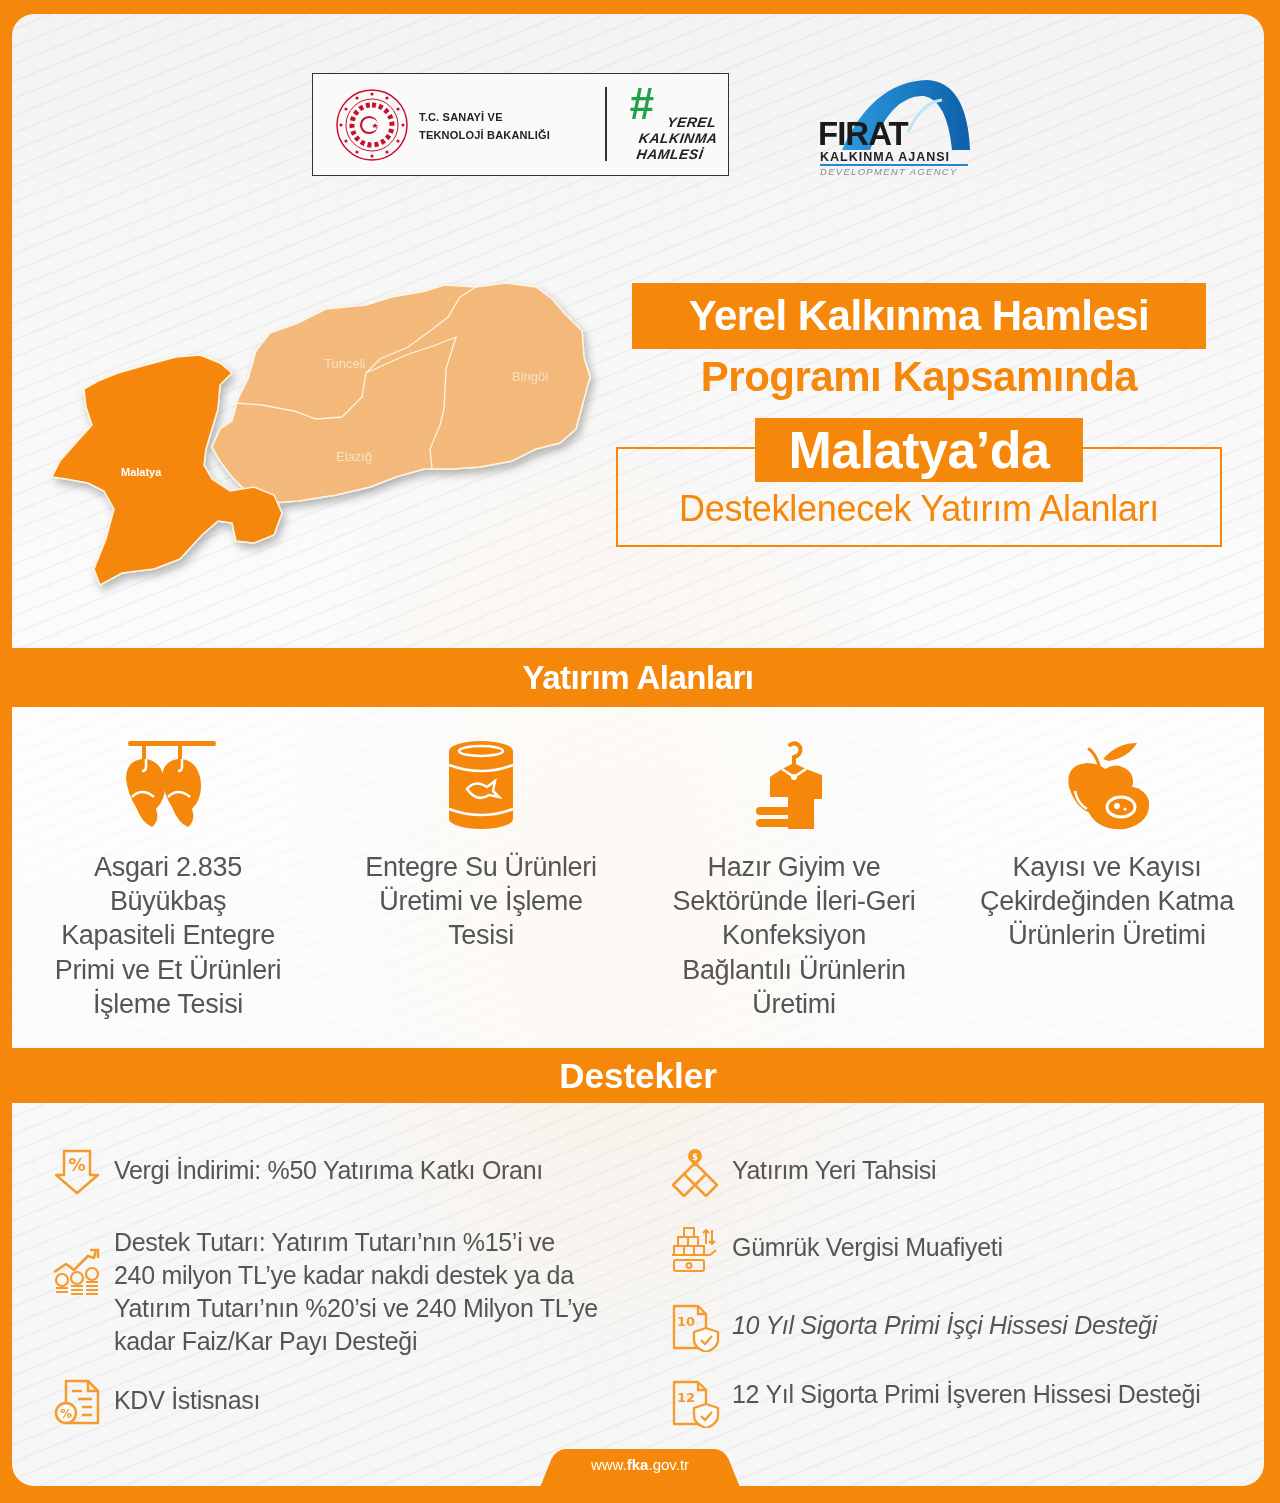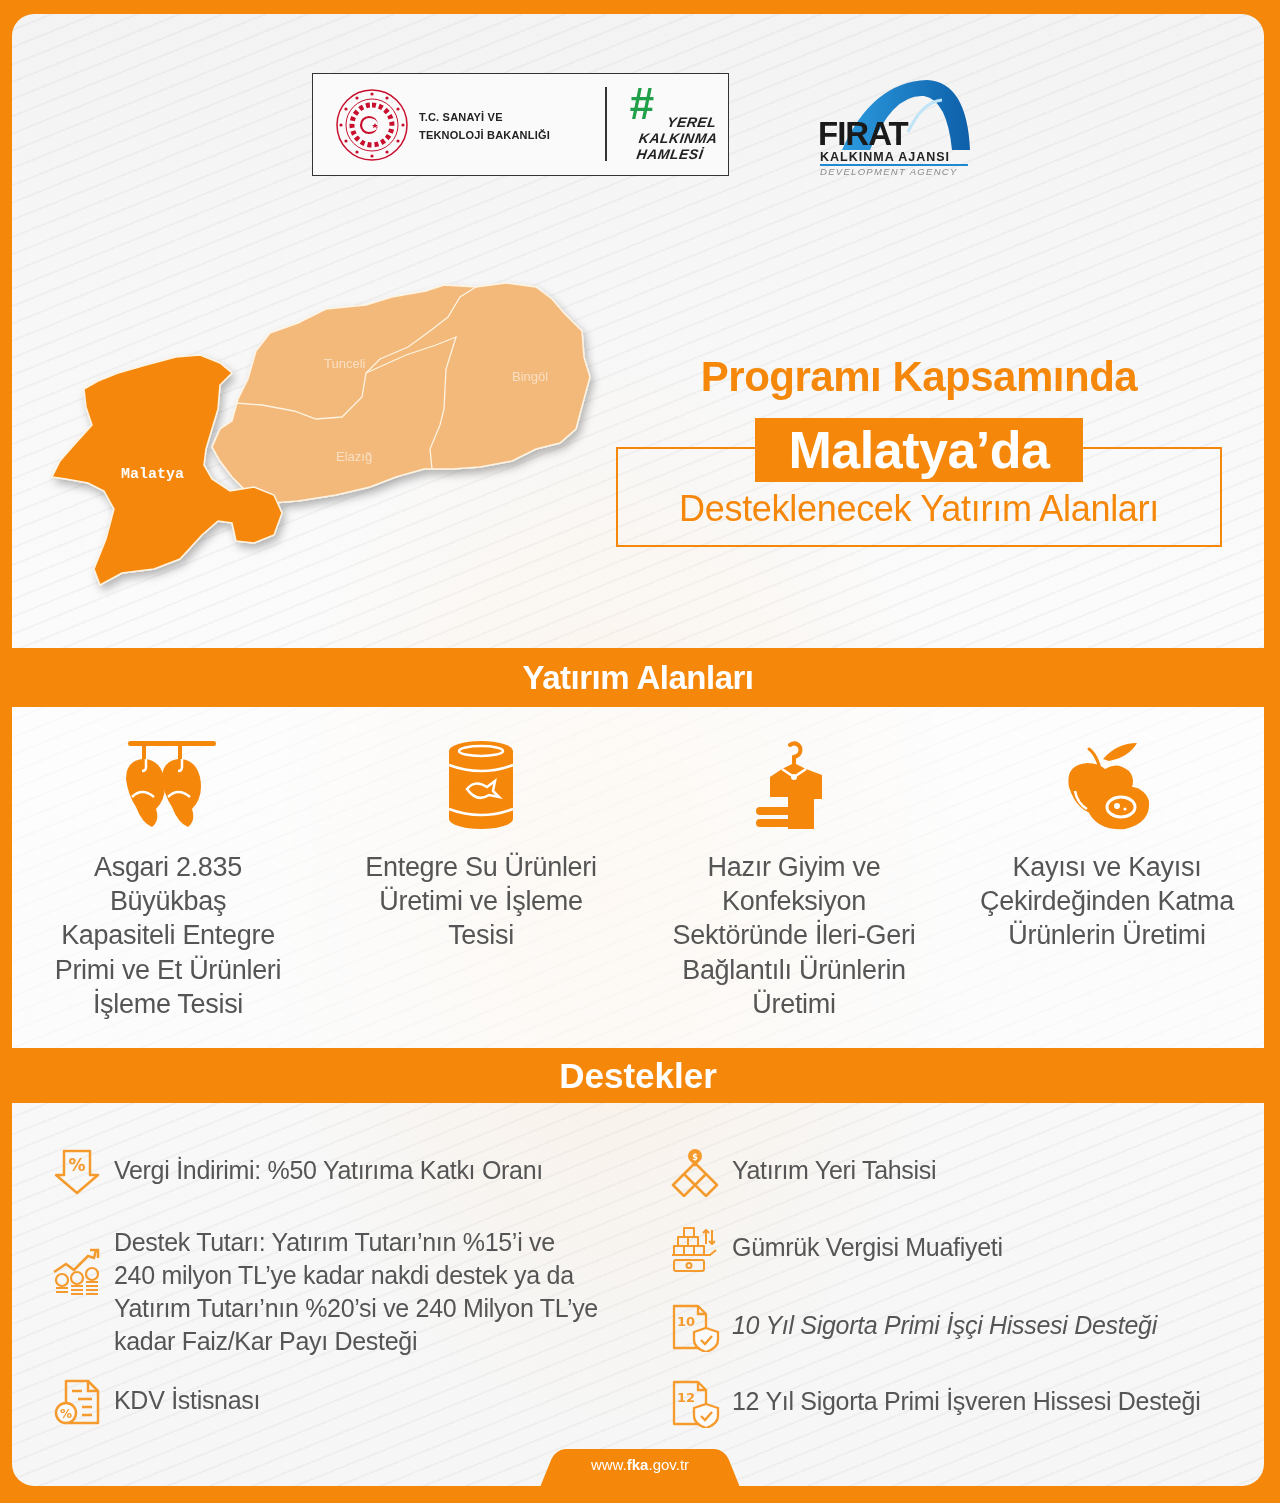--- a/index.html
+++ b/index.html
@@ -44,21 +44,21 @@
   .firat-logo { position: absolute; left: 800px; top: 58px; width: 170px; height: 110px; }
   .firat-arc { position: absolute; left: 0; top: 0; }
   .firat-name { position: absolute; left: 6px; top: 43px; font-size: 33px; font-weight: 900; color: #1a1a1a; letter-spacing: -1px; }
   .firat-sub1 { position: absolute; left: 8px; top: 78px; font-size: 12.5px; font-weight: 700; color: #222; letter-spacing: 1px; }
   .firat-sub2 { position: absolute; left: 8px; top: 94px; font-size: 9.5px; color: #8a8a8a; font-style: italic; letter-spacing: 1.3px; text-align: center; }
 
   
   .map { position: absolute; left: 24px; top: 255px; width: 580px; height: 330px; }
   .map svg { overflow: visible; }
   .map-label { position: absolute; font-size: 13px; color: rgba(255,255,255,0.55); }
-  .map-label.main { color: #fff; font-weight: 700; font-size: 15px; font-family: Liberation Mono, monospace; }
+  .map-label.main { color: #fff; font-weight: 700; font-size: 11px; }
 
   
   .title-l1 {
     position: absolute; left: 620px; top: 269px; width: 574px; height: 66px;
     background: #f5870a; color: #fff; font-weight: 900; font-size: 42px; text-align: center;
     line-height: 66px; letter-spacing: -0.5px;
   }
   .title-l2 {
     position: absolute; left: 620px; top: 336px; width: 574px; height: 54px;
     color: #f5870a; font-weight: 900; font-size: 42px; text-align: center; line-height: 54px; letter-spacing: -0.5px;
@@ -191,20 +191,21 @@
 
       <path d="M200 134 L226 136 L258 142 L280 150 L306 148 L326 128 L330 104 L344 90 L372 78 L394 62 L412 48 L424 28 L440 18" fill="none" stroke="#fff3e2" stroke-width="1.3"></path>
       <path d="M330 104 L370 86 L400 76 L420 68 L410 100 L408 140 L404 156 L394 180 L396 200" fill="none" stroke="#fff3e2" stroke-width="1.3"></path>
     </svg>
     <div class="map-label" style="left:288px;top:87px;">Tunceli</div>
     <div class="map-label" style="left:476px;top:100px;">Bingöl</div>
     <div class="map-label" style="left:300px;top:180px;">Elazığ</div>
     <div class="map-label main" style="left:85px;top:197px;">Malatya</div>
   </div>
 
+  <div class="title-l1">Yerel Kalkınma Hamlesi</div>
   <div class="title-l2">Programı Kapsamında</div>
   <div class="title-outline"></div>
   <div class="title-l3">Malatya’da</div>
   <div class="title-l4">Desteklenecek Yatırım Alanları</div>
 
   <div class="section-bar bar-yatirim">Yatırım Alanları</div>
 
   <div class="areas">
 
     <div class="area" style="left:0;">
@@ -258,22 +259,22 @@
           <rect x="10" y="70" width="40" height="8" rx="4"></rect>
           <rect x="10" y="82" width="40" height="8" rx="4"></rect>
         </g>
         <path d="M48 26 V20 Q56 18 54 10 Q50 4 44 8" fill="none" stroke="#f5870a" stroke-width="4" stroke-linecap="round"></path>
         <path d="M36 32 L48 40 L60 32" fill="none" stroke="#fff" stroke-width="2.5"></path>
         <circle cx="48" cy="40" r="3" fill="#fff"></circle>
         <path d="M42 66 H30" stroke="#fff" stroke-width="2"></path>
       </svg>
       <div class="area-text">
         <div>Hazır Giyim ve</div>
+        <div>Sektöründe İleri-Geri</div>
         <div>Konfeksiyon</div>
-        <div>Sektöründe İleri-Geri</div>
         <div>Bağlantılı Ürünlerin</div>
         <div>Üretimi</div>
       </div>
     </div>
 
     <div class="area" style="left:939px;">
       <svg class="area-icon" viewBox="0 0 96 96">
         <g fill="#f5870a">
           <path d="M10 50 Q6 28 28 26 Q40 26 46 32 Q58 24 70 34 Q78 44 70 56 L40 78 Q18 76 10 50Z"></path>
           <path d="M44 22 Q58 6 78 6 Q70 20 50 24Z"></path>
@@ -389,21 +390,21 @@
     </div>
 
     <div class="support" style="left:658px;top:275px;">
       <svg class="support-icon" viewBox="0 0 50 50">
         <path d="M4 4 H28 L36 12 V46 H4 Z" fill="none" stroke="#f59a2c" stroke-width="2.3" stroke-linejoin="round"></path>
         <path d="M28 4 V12 H36" fill="none" stroke="#f59a2c" stroke-width="2.3"></path>
         <text x="16" y="24" text-anchor="middle" font-size="13" font-weight="700" fill="#f59a2c" font-family="DejaVu Sans, sans-serif">12</text>
         <path d="M36 26 L48 30 V38 Q48 46 36 50 Q24 46 24 38 V30 Z" fill="#fbfbfb" stroke="#f59a2c" stroke-width="2.3"></path>
         <path d="M31 38 L35 42 L42 34" fill="none" stroke="#f59a2c" stroke-width="2.3"></path>
       </svg>
-      <div class="support-text" style="margin-top:7px;">
+      <div class="support-text" style="margin-top:0;">
         <div>12 Yıl Sigorta Primi İşveren Hissesi Desteği</div>
       </div>
     </div>
   </div>
 </div>
 
 <div class="url-tab">
   <span class="url-inner">
     <span>www.</span><b>fka</b><span>.gov.tr</span>
   </span>

